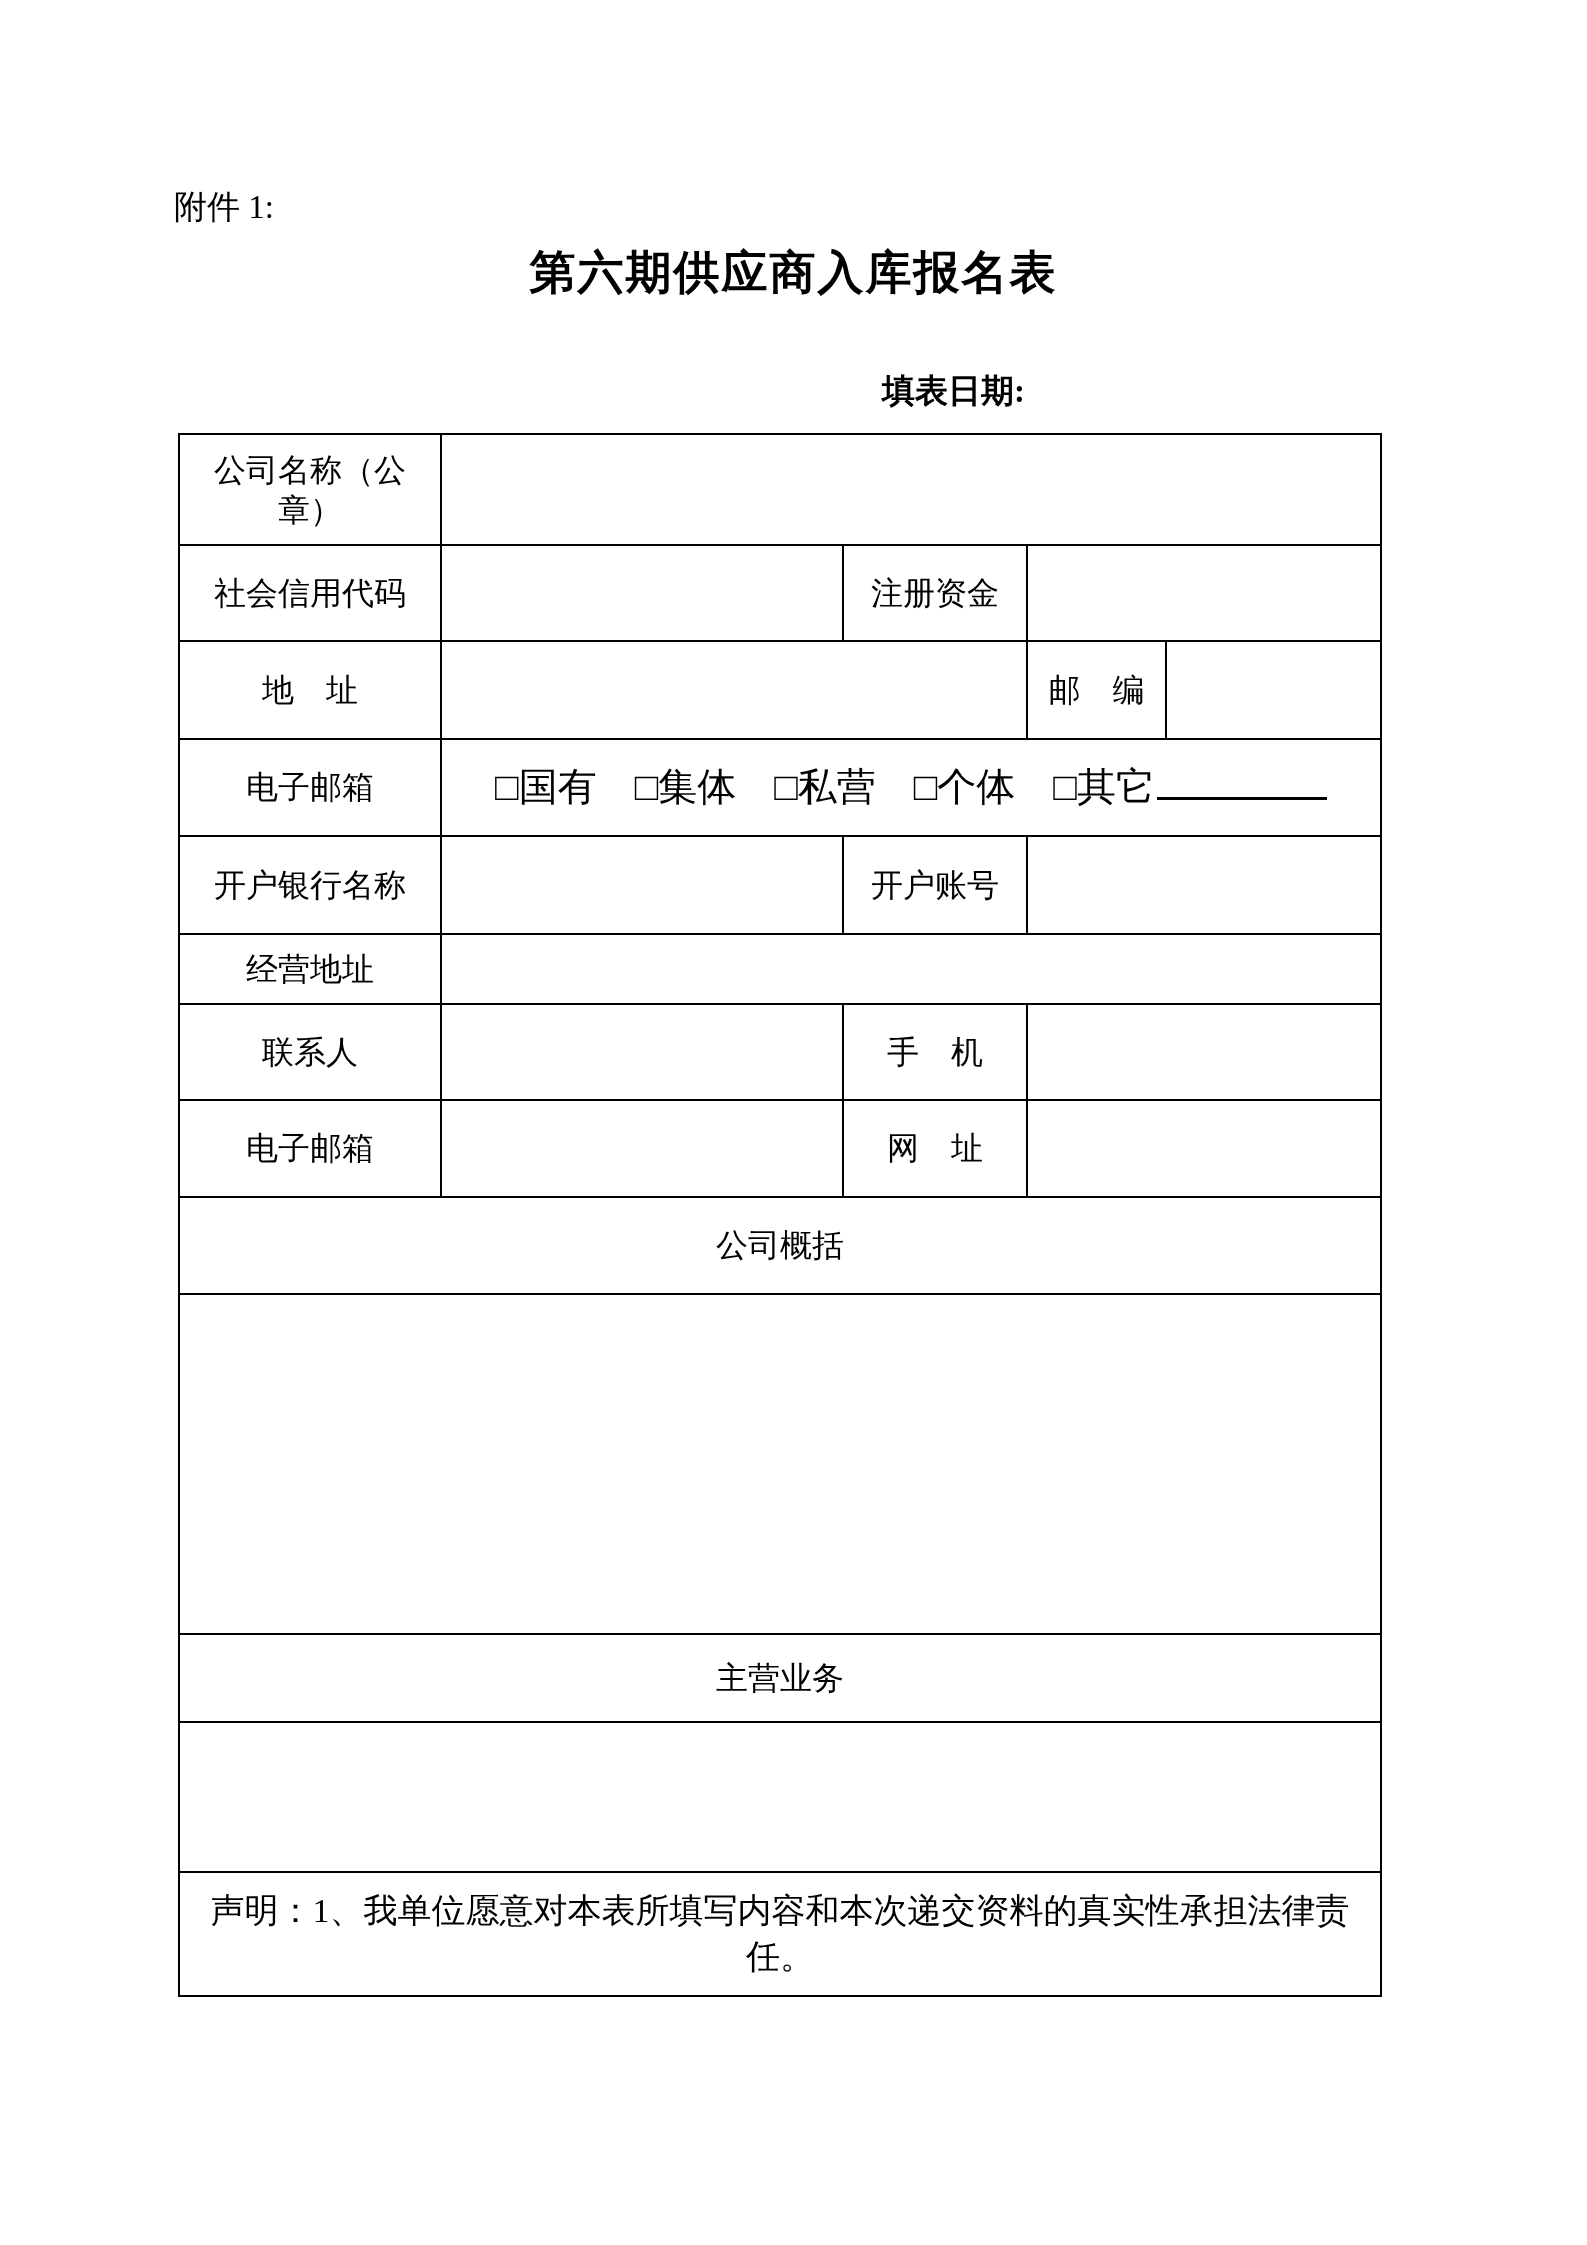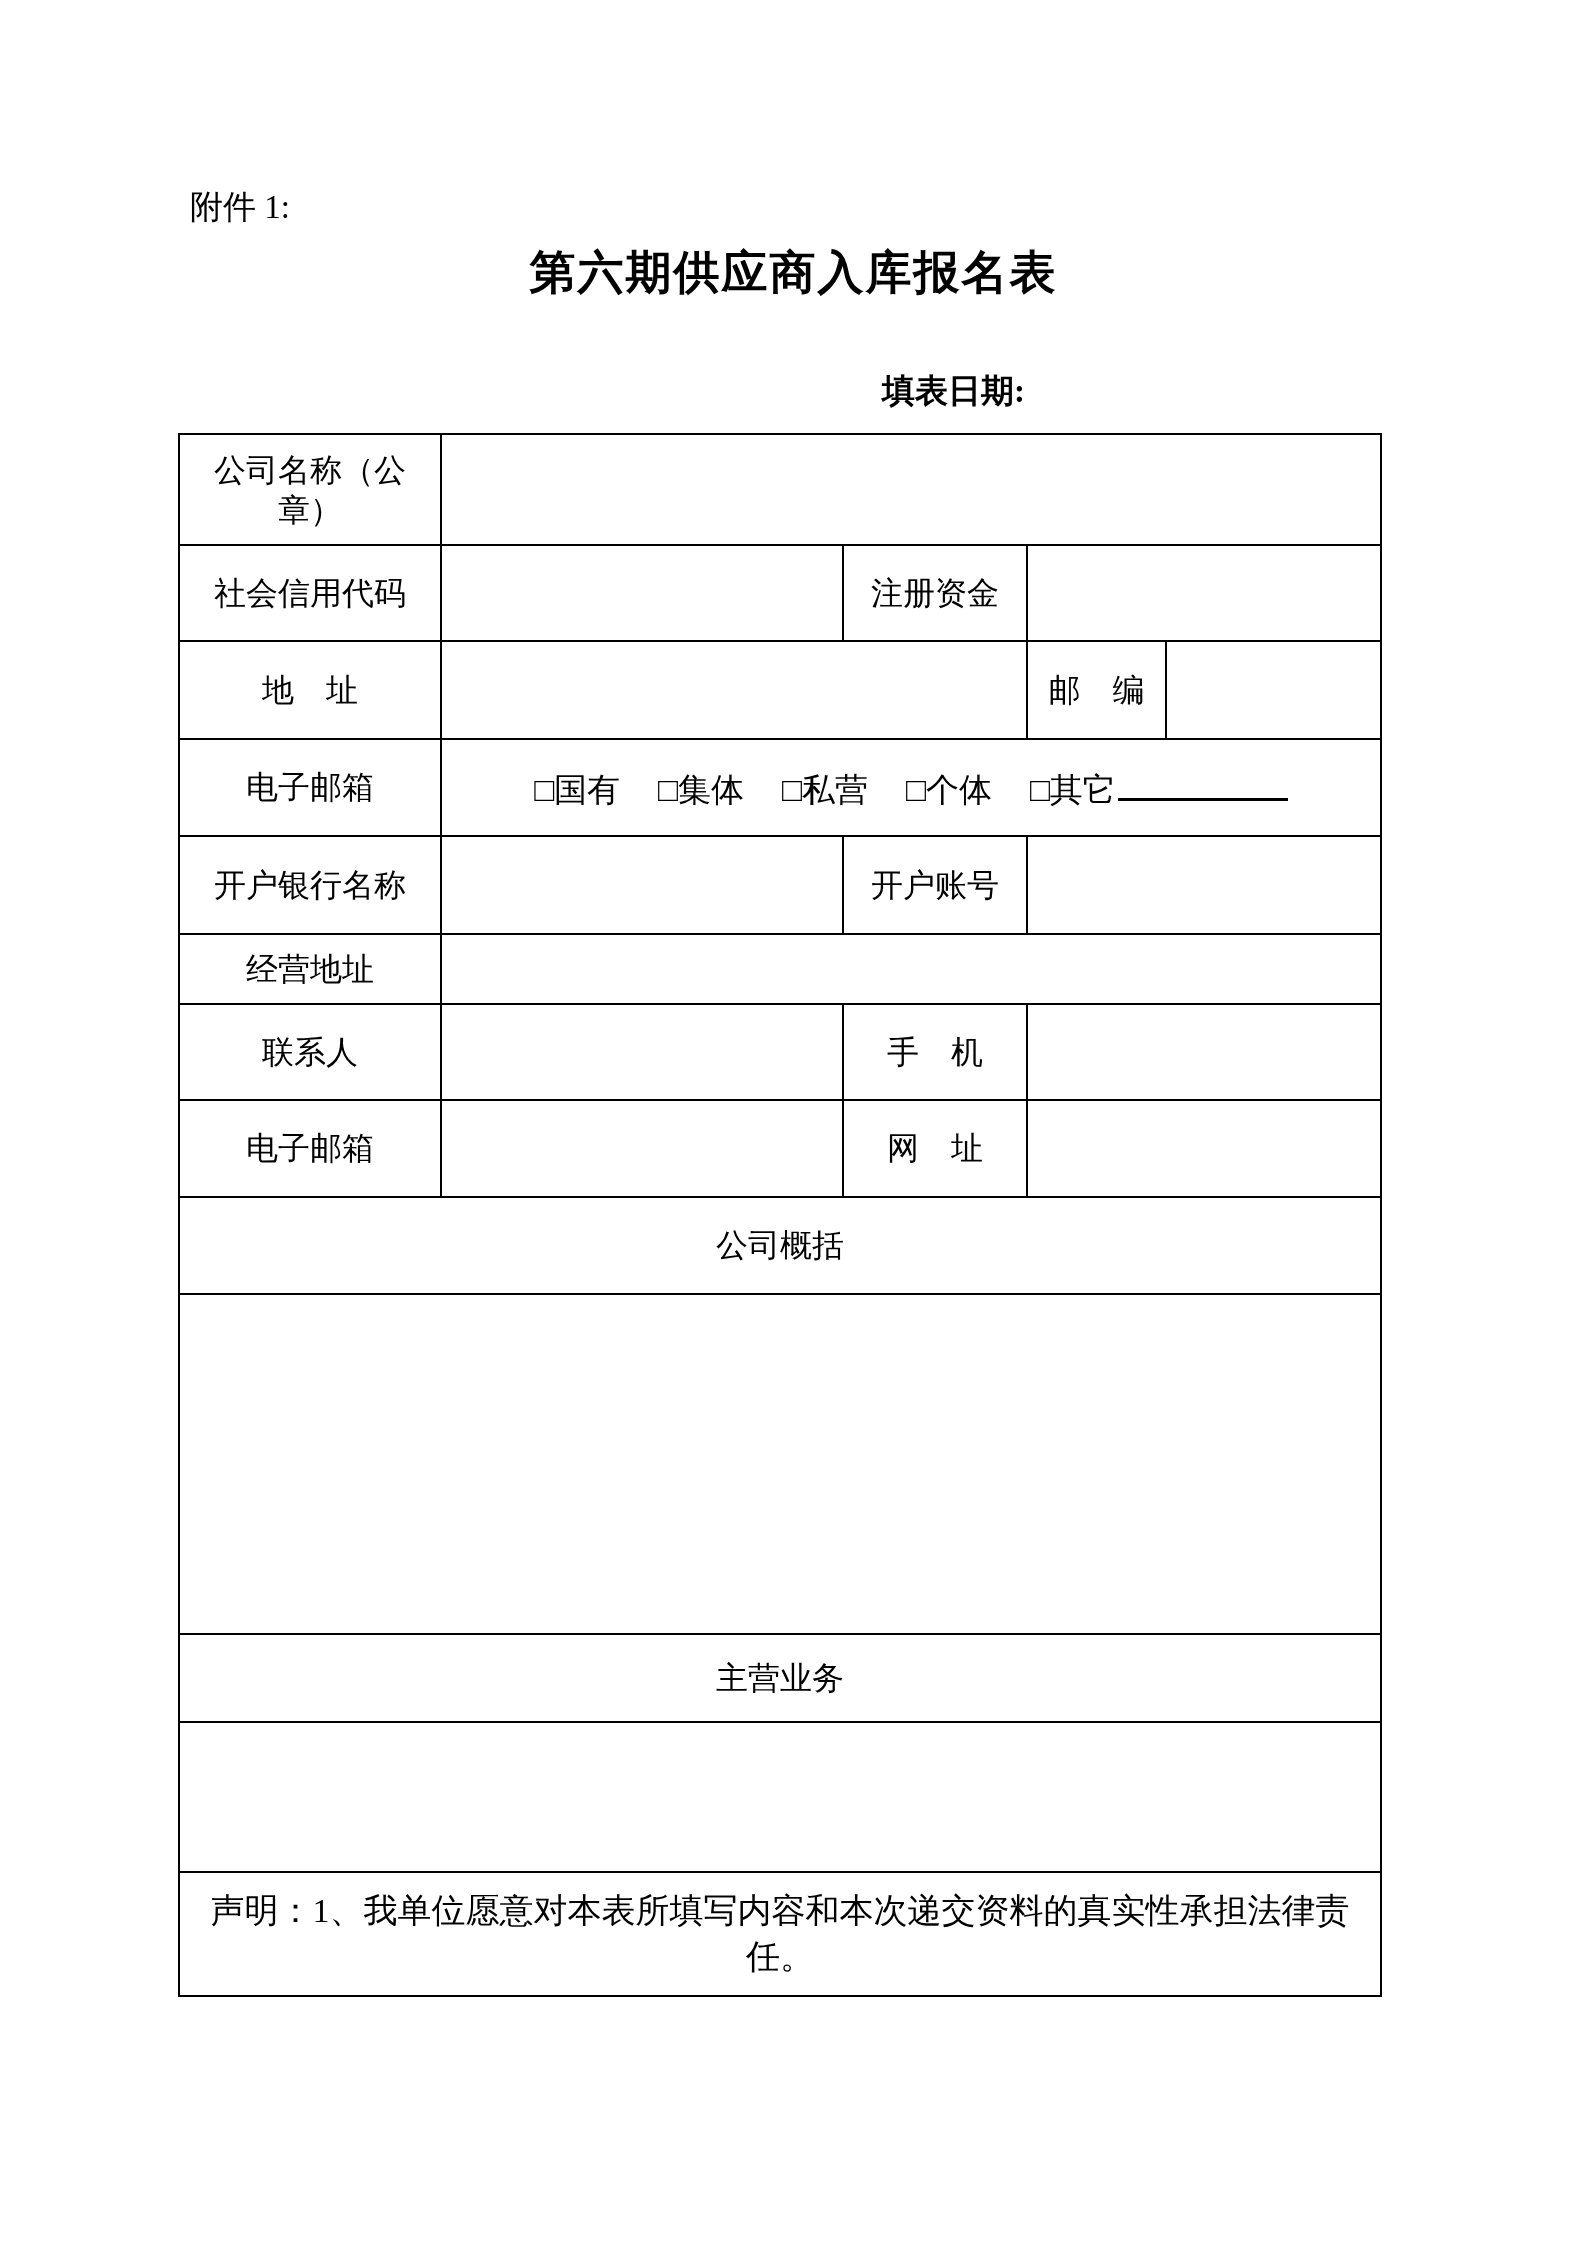--- a/index.html
+++ b/index.html
@@ -5,21 +5,21 @@
   html,body{margin:0;padding:0;background:#e8e8e8;}
   .page{
     position:relative;
     width:1587px;height:2245px;
     background:#ffffff;
     font-family:"Liberation Serif","DejaVu Serif",serif;
     color:#000000;
     overflow:hidden;
   }
   .attachment{
-    position:absolute;left:190px;top:186px;
+    position:absolute;left:174px;top:186px;
     font-size:33px;line-height:42px;
   }
   .doc-title{
     position:absolute;left:0;top:240px;width:100%;
     text-align:center;font-size:46px;font-weight:bold;
     letter-spacing:2px;line-height:66px;
   }
   .fill-date{
     position:absolute;left:882px;top:370px;
     font-size:33px;line-height:42px;font-weight:bold;
@@ -33,21 +33,21 @@
   table.form td{
     border:2px solid #000000;
     padding:12px;
     text-align:center;vertical-align:middle;
     overflow:hidden;
   }
   td.label{line-height:40px;}
   td.section-header{line-height:40px;}
   td.checkbox-cell{
     text-align:left;padding-left:14px;
-    font-size:33px;white-space:nowrap;margin-left:47px;
+    font-size:39px;white-space:nowrap;margin-left:47px;
   }
   .cb-option{margin-right:38px;display:inline-block;}
   .cb-option:last-child{margin-right:0;}
   .cb-box{display:inline-block;}
   .fill-line{
     display:inline-block;width:170px;height:36px;
     border-bottom:3px solid #000;vertical-align:baseline;
     margin-left:2px;
   }
   td.declaration-cell{

